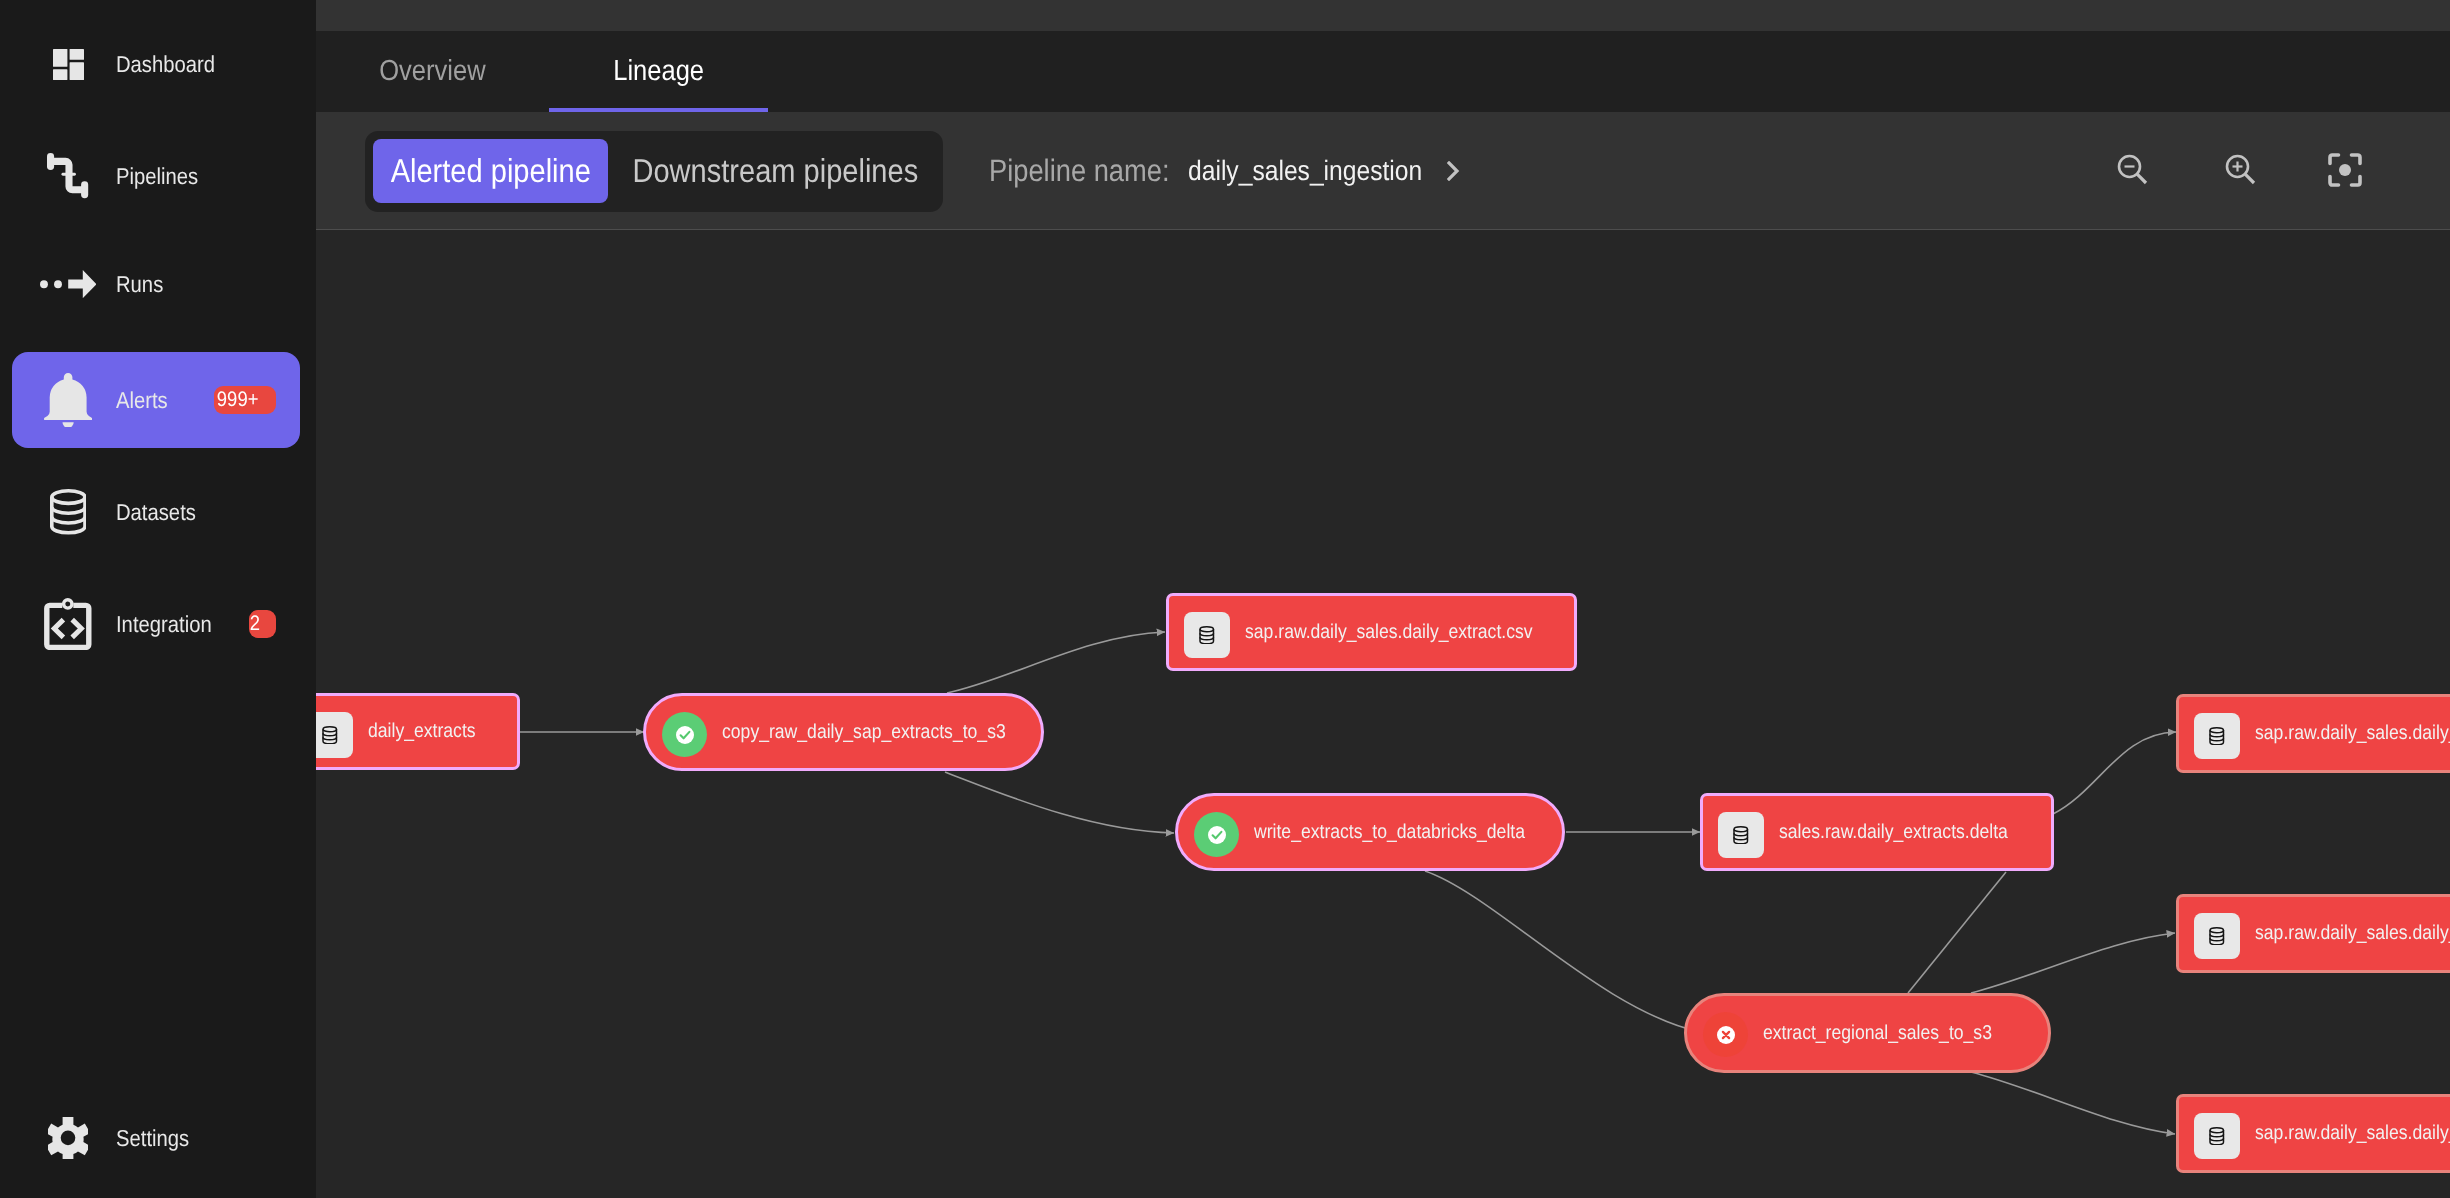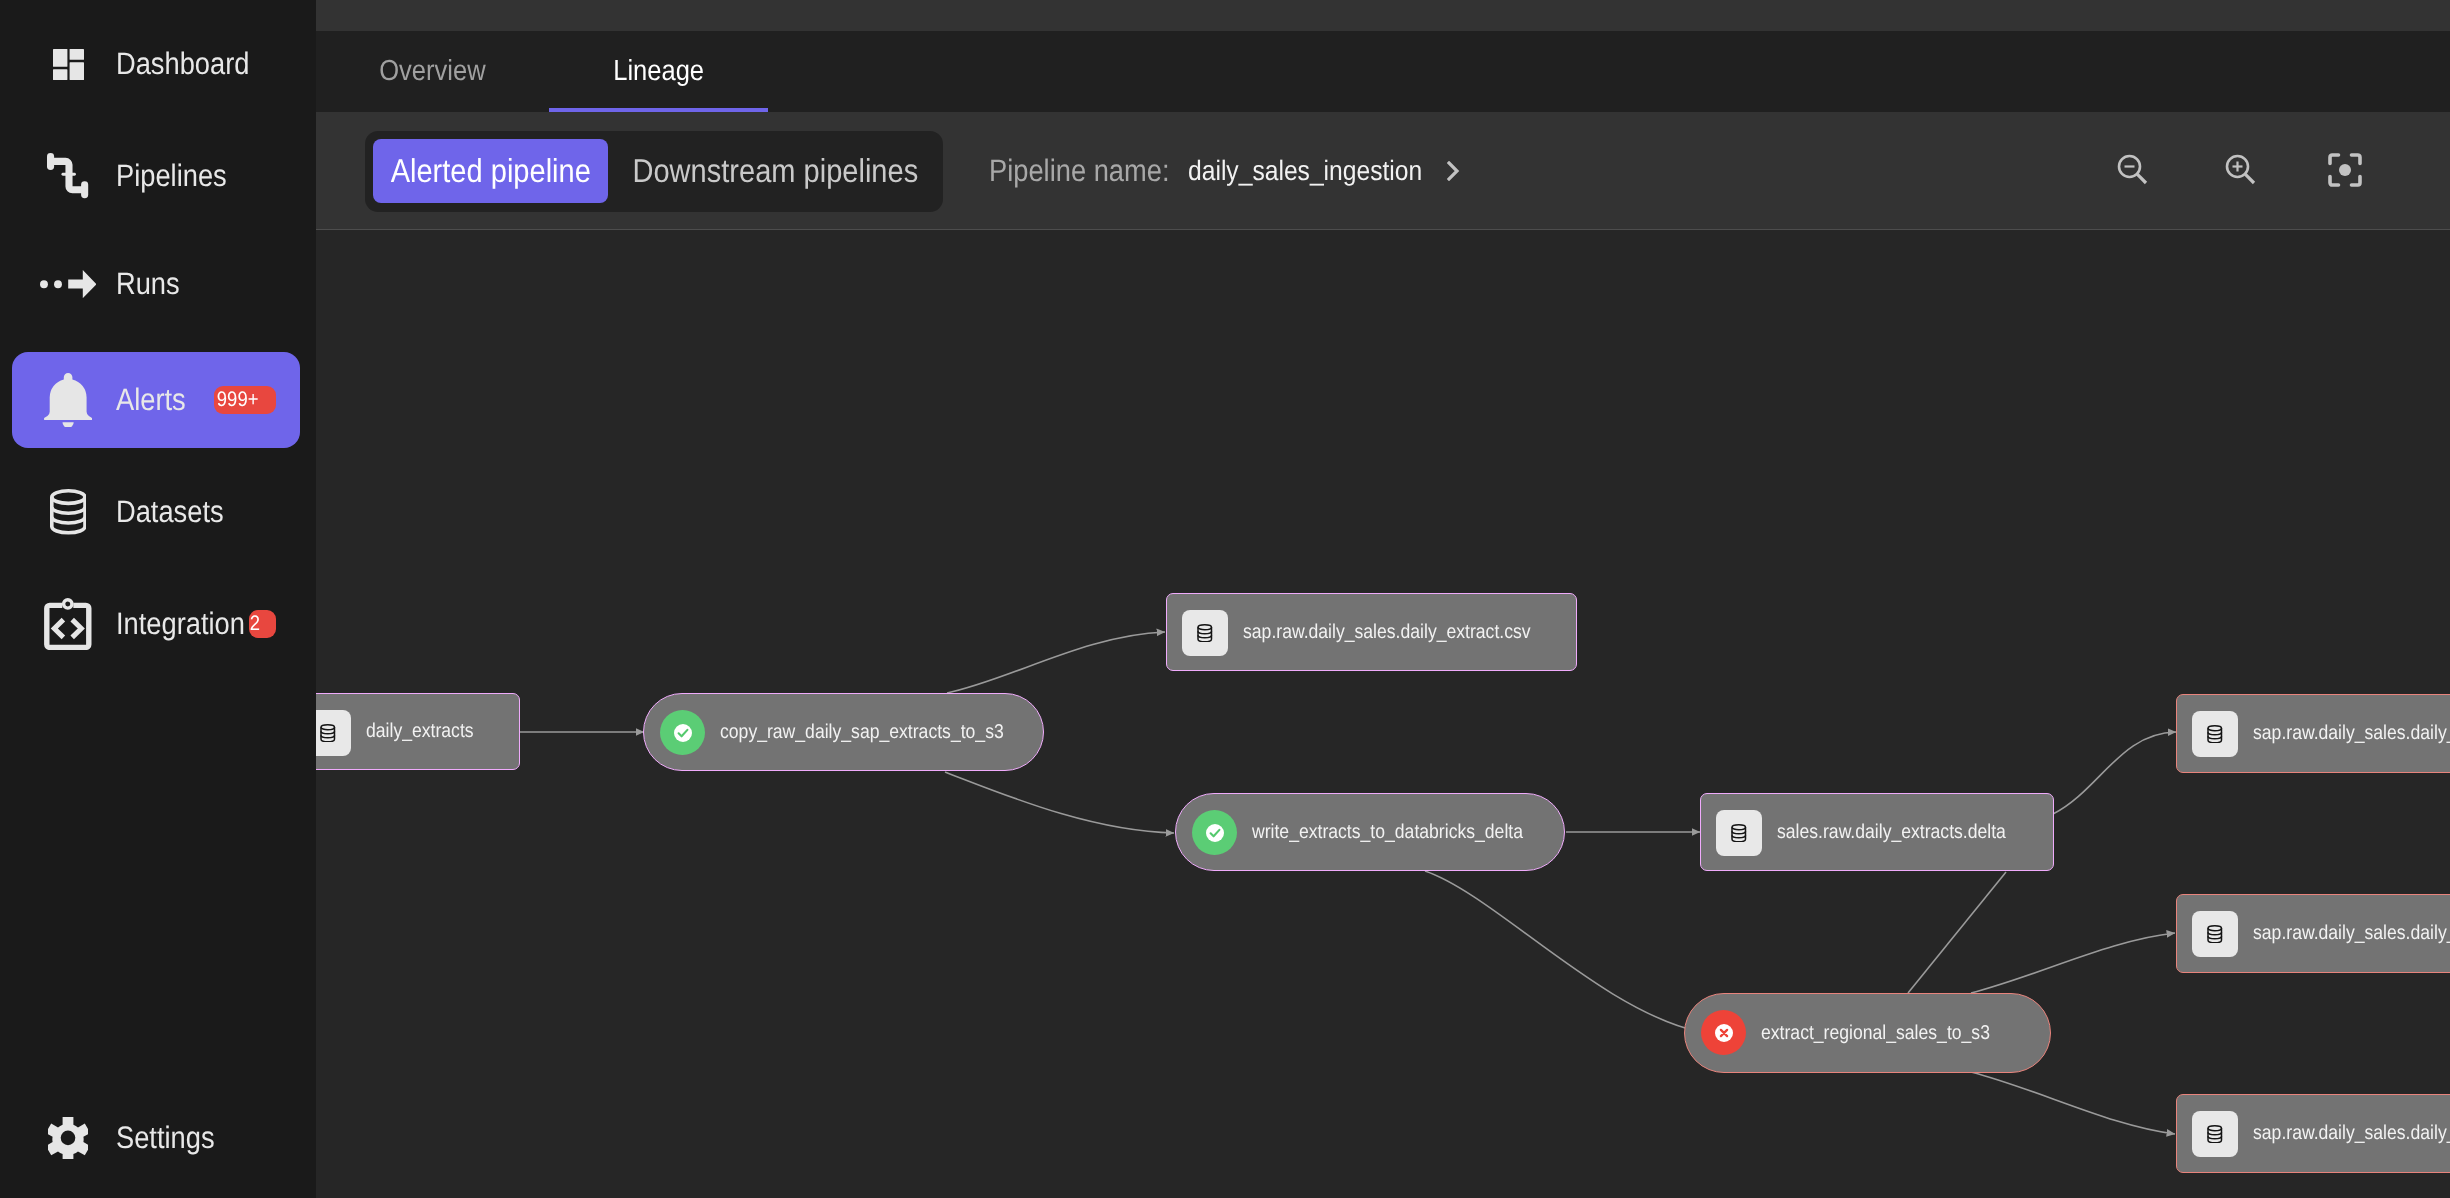--- a/index.html
+++ b/index.html
@@ -7,21 +7,21 @@
   body { font-family:"Liberation Sans", sans-serif; -webkit-font-smoothing:antialiased; text-rendering:geometricPrecision; }
   .app { position:relative; width:2450px; height:1198px; }
   .sq { display:inline-block; transform:scale3d(0.88,1,1); transform-origin:left center; white-space:nowrap; }
   .sqc { display:inline-block; transform:scale3d(0.88,1,1); transform-origin:center center; white-space:nowrap; }
 
   
   .sidebar { position:absolute; left:0; top:0; width:316px; height:1198px; background:#1a1a1a; z-index:5; }
   .nav-item { position:absolute; left:12px; width:288px; height:96px; border-radius:16px; }
   .nav-item .ico { position:absolute; left:30px; top:0; width:52px; height:96px; display:flex; align-items:center; justify-content:center; }
   .nav-item .ico svg { flex:none; }
-  .nav-item .lbl { position:absolute; left:104px; top:0; height:96px; display:flex; align-items:center; font-size:31px; color:#e8e8e8; }
+  .nav-item .lbl { position:absolute; left:104px; top:0; height:96px; display:flex; align-items:center; font-size:23px; color:#e8e8e8; }
   .nav-item.active { background:#6f65ea; }
   .badge { position:absolute; background:#e8473f; color:#fff; font-weight:normal; border-radius:10px; display:flex; align-items:center; justify-content:flex-start; }
   .badge span { font-size:21px; }
 
   
   .topstrip { position:absolute; left:316px; top:0; right:0; height:31px; background:#333333; }
   .tabbar { position:absolute; left:316px; top:31px; right:0; height:81px; background:#202020; }
   .tab { position:absolute; top:0; height:81px; display:flex; align-items:center; justify-content:center; font-size:29px; cursor:pointer; }
   .tab .u { position:absolute; bottom:0; left:0; right:0; height:4px; background:#6f65ea; }
   .toolbar { position:absolute; left:316px; top:112px; right:0; height:118px; background:#333333; }
@@ -34,21 +34,21 @@
   .pname { position:absolute; left:673px; top:0; height:118px; display:flex; align-items:center; white-space:nowrap; }
   .pname .k { color:#a8a8a8; font-size:31px; width:181px; overflow:visible; }
   .pname .v { color:#f2f2f2; font-size:28px; margin-left:18px; width:234px; overflow:visible; }
   .pname .chev { margin-left:25px; display:flex; align-items:center; }
 
   .tbtn { position:absolute; top:33px; height:50px; width:50px; display:flex; align-items:center; justify-content:center; cursor:pointer; }
 
   
   .canvas { position:absolute; left:316px; top:230px; width:2134px; height:968px; background:#262626; overflow:hidden; }
   .edges { position:absolute; left:-316px; top:-230px; width:2450px; height:1198px; }
-  .node { position:absolute; background:#737373; border:1px solid #f0abfc;padding-left:28px; }
+  .node { position:absolute; background:#ef4444; border:3px solid #f0abfc;padding-left:28px; }
   .node.ds { border-radius:7px; }
   .node.task { border-radius:40px; }
   .node.err { border-color:#e8837c; }
   .node .dsic { position:absolute; left:15px; top:16px; width:46px; height:46px; background:#e8e8e8; border-radius:8px; display:flex; align-items:center; justify-content:center; }
   .node .st { position:absolute; left:16px; top:16px; width:45px; height:45px; border-radius:50%; display:flex; align-items:center; justify-content:center; }
   .st.ok { background:#5bcd75; }
   .st.bad { background:#ee4338; }
   .node .nm { position:absolute; left:76px; top:0px; bottom:0; display:flex; align-items:center; font-size:20px; color:#f2f2f2; }
 </style>
 </head>

